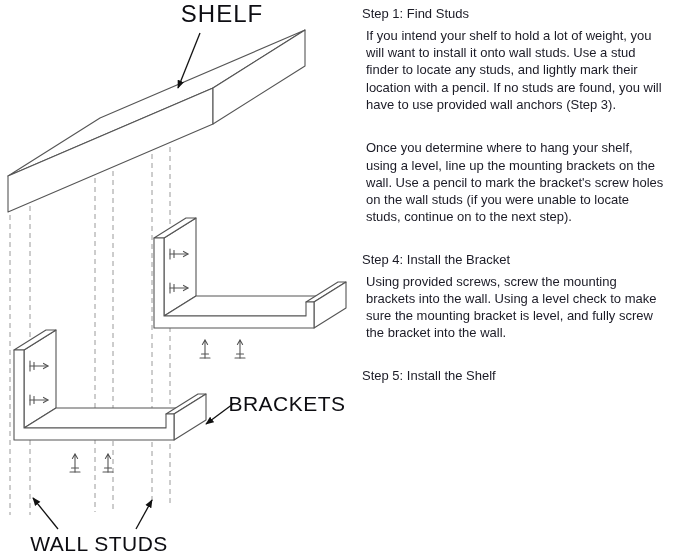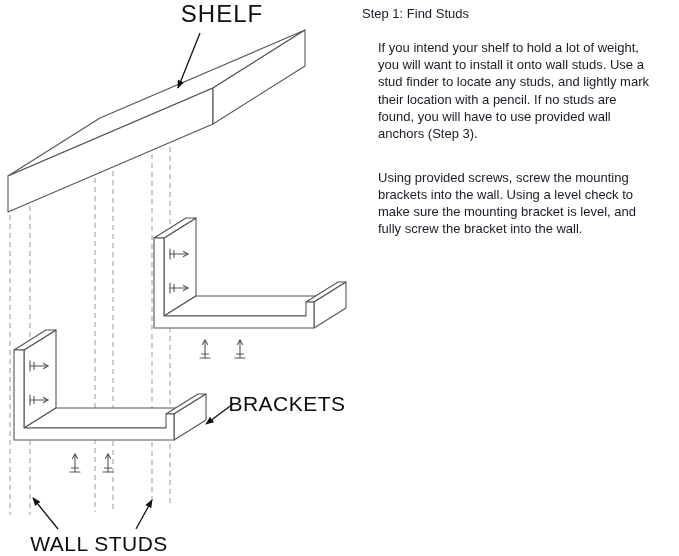--- a/index.html
+++ b/index.html
@@ -13,21 +13,21 @@
   .diagram .screw{stroke:#555555;stroke-width:1.1;fill:none;stroke-linecap:round;}
   .diagram .pointer{stroke:#111111;stroke-width:1.3;fill:none;}
   .diagram text{fill:#0d0d12;font-family:"Liberation Sans",sans-serif;}
   .lbl-big{font-size:24px;letter-spacing:1px;}
   .lbl-med{font-size:21px;letter-spacing:0.5px;}
   .steps{
     position:absolute;left:362px;top:6px;width:306px;color:#1b1b26;
   }
   .step{margin:0 0 26px 0;}
   .step h3{font-size:13px;font-weight:400;margin:0 0 3px 0;line-height:1.3;}
-  .step p{font-size:13px;line-height:1.33;margin:16px;}
+  .step p{font-size:13px;line-height:1.33;margin:4px;}
 </style>
 </head>
 <body>
 
 <div class="page">
 
   <svg class="diagram" width="360" height="556" viewBox="0 0 360 556">
     <defs>
       <marker id="ah" viewBox="0 0 10 10" refX="9" refY="5" markerWidth="6.5" markerHeight="6.5" orient="auto">
         <path d="M0,1 L10,5 L0,9 Z" fill="#111111"></path>
@@ -91,21 +91,24 @@
       <line class="pointer" x1="136" y1="529" x2="152" y2="500" marker-end="url(#ah)"></line>
     </g>
   </svg>
 
   <div class="steps">
     <section class="step">
       <h3>Step 1: Find Studs</h3>
       <p>If you intend your shelf to hold a lot of weight, you will want to install it onto wall studs. Use a stud finder to locate any studs, and lightly mark their location with a pencil. If no studs are found, you will have to use provided wall anchors (Step 3).</p>
     </section>
     <section class="step">
+      <p>Once you determine where to hang your shelf, using a level, line up the mounting brackets on the wall. Use a pencil to mark the bracket's screw holes on the wall studs (if you were unable to locate studs, continue on to the next step).</p>
     </section>
     <section class="step">
+      <h3>Step 4: Install the Bracket</h3>
       <p>Using provided screws, screw the mounting brackets into the wall. Using a level check to make sure the mounting bracket is level, and fully screw the bracket into the wall.</p>
     </section>
     <section class="step">
+      <h3>Step 5: Install the Shelf</h3>
     </section>
   </div>
 
 </div>
 
 </body></html>

